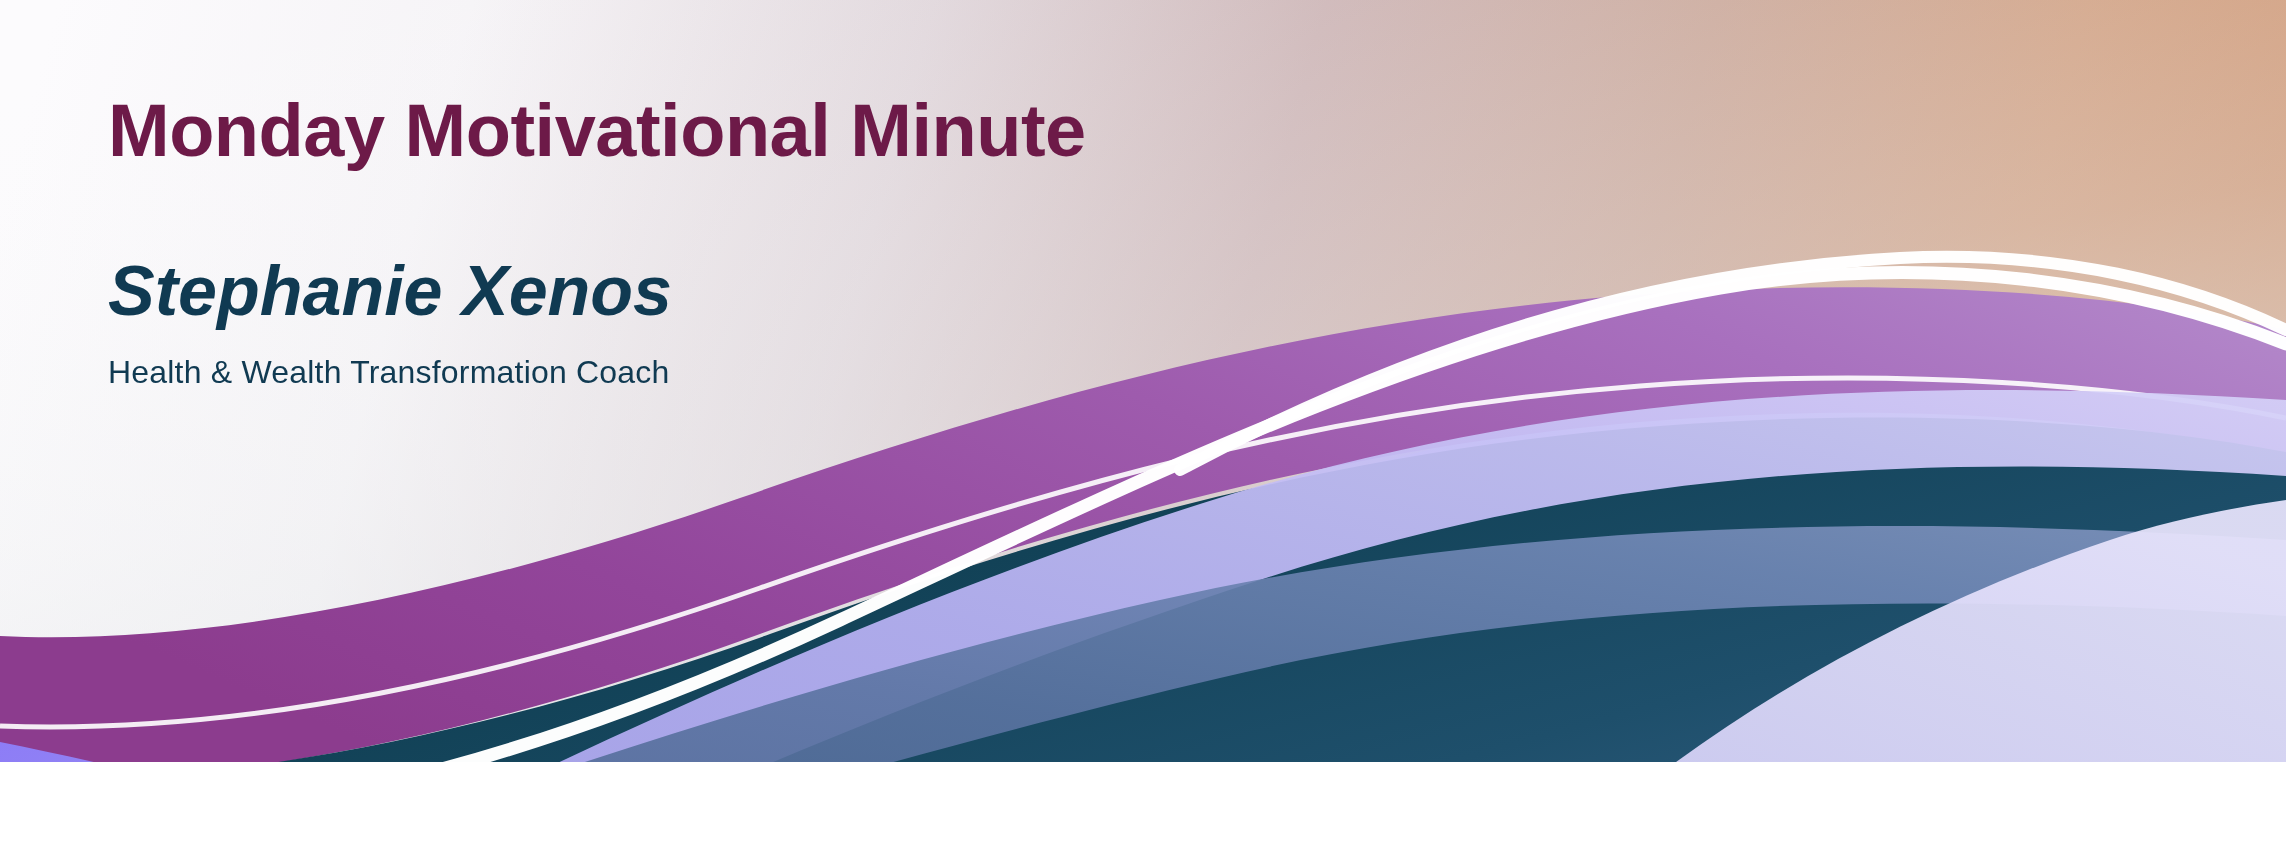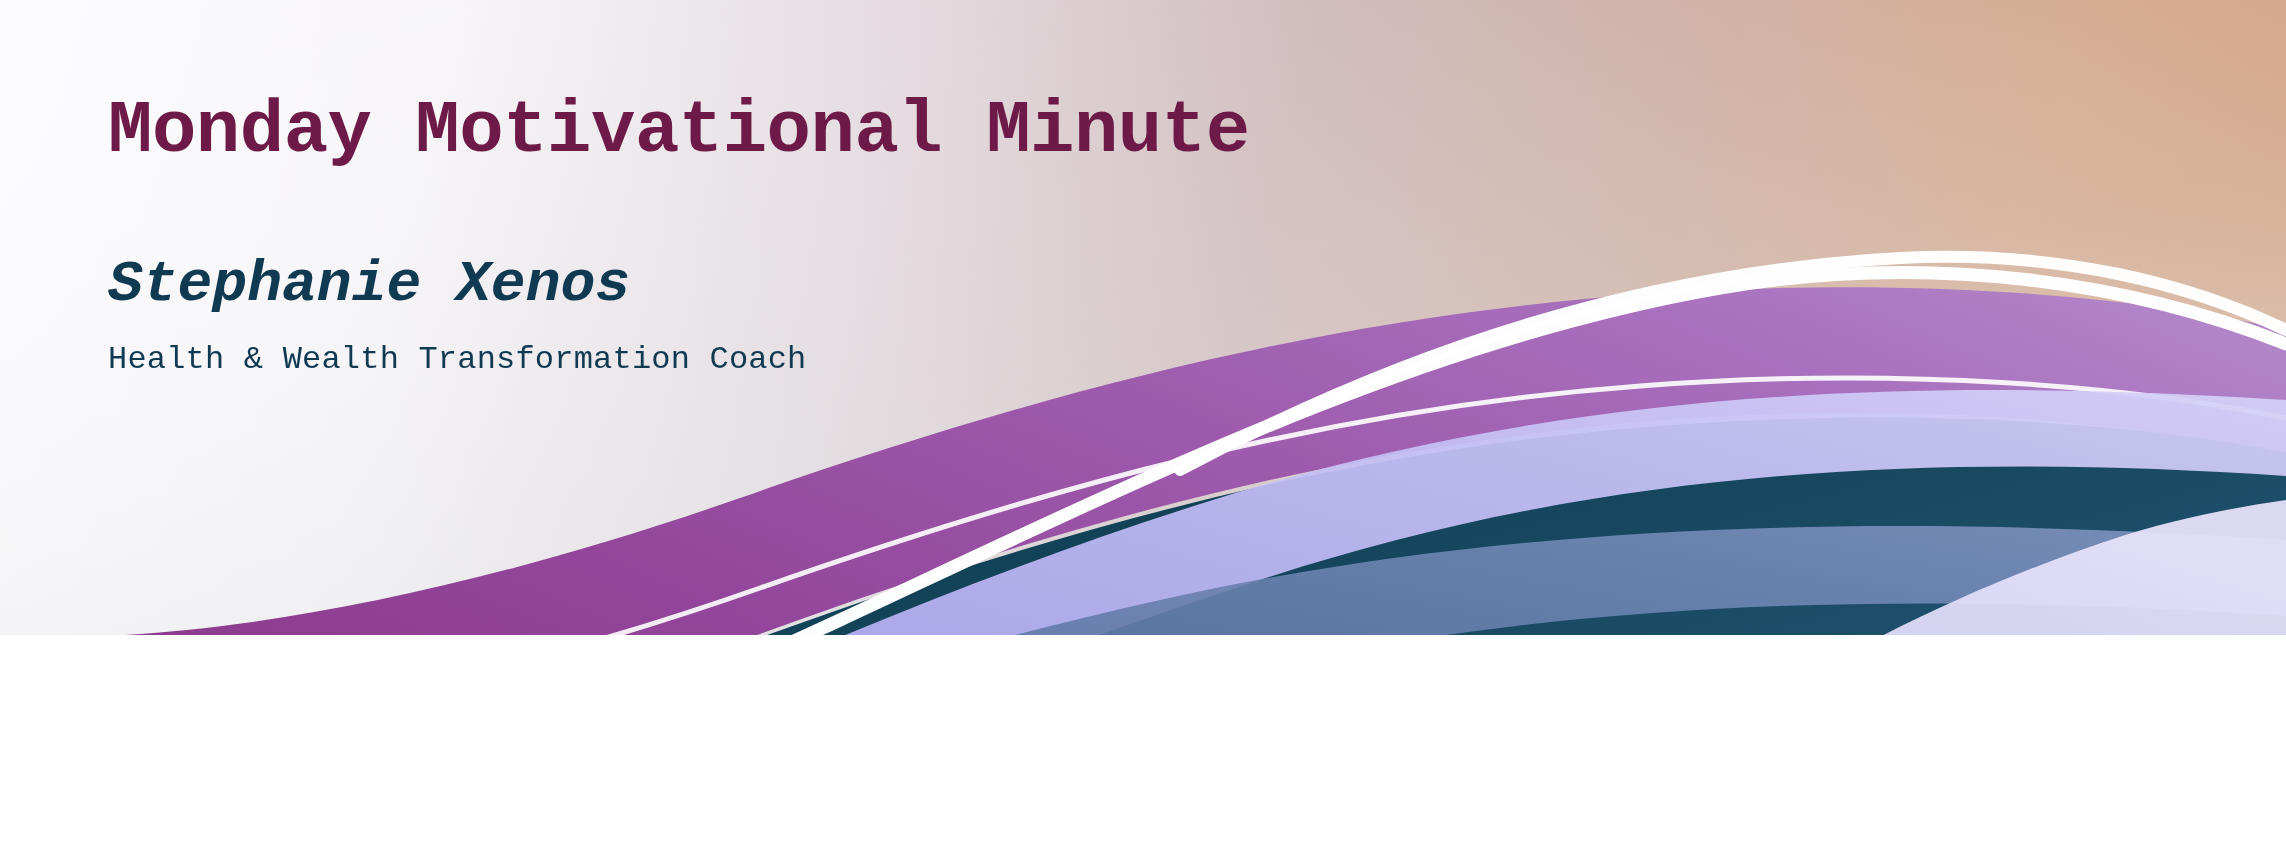--- a/index.html
+++ b/index.html
@@ -4,44 +4,43 @@
 <style>
   * { margin:0; padding:0; box-sizing:border-box; }
   html, body {
     width:2286px; height:857px;
     background:#ffffff;
     font-family:"Liberation Sans", sans-serif;
     overflow:hidden;
   }
   #banner {
     position:relative;
-    width:2286px; height:635px;
+    width:2286px; height:762px;
     overflow:hidden;
-    font-family:Liberation Mono, monospace;
   }
   #artwork {
     position:absolute; inset:0;
     width:2286px; height:857px;
     display:block;
   }
   #text-block {
     position:absolute;
     left:108px; top:94px;
     width:1200px;
     z-index:10;
   }
   #title {
     font-size:74px;
     font-weight:700;
     letter-spacing:-0.5px;
     line-height:1.0;
     white-space:nowrap;
   }
   #name {
-    font-size:58px;
+    font-size:70px;
     font-weight:700;
     font-style:italic;
     letter-spacing:0px;
     line-height:1.0;
     margin-top:88px;
     white-space:nowrap;
   }
   #tagline {
     font-size:32px;
     font-weight:400;

